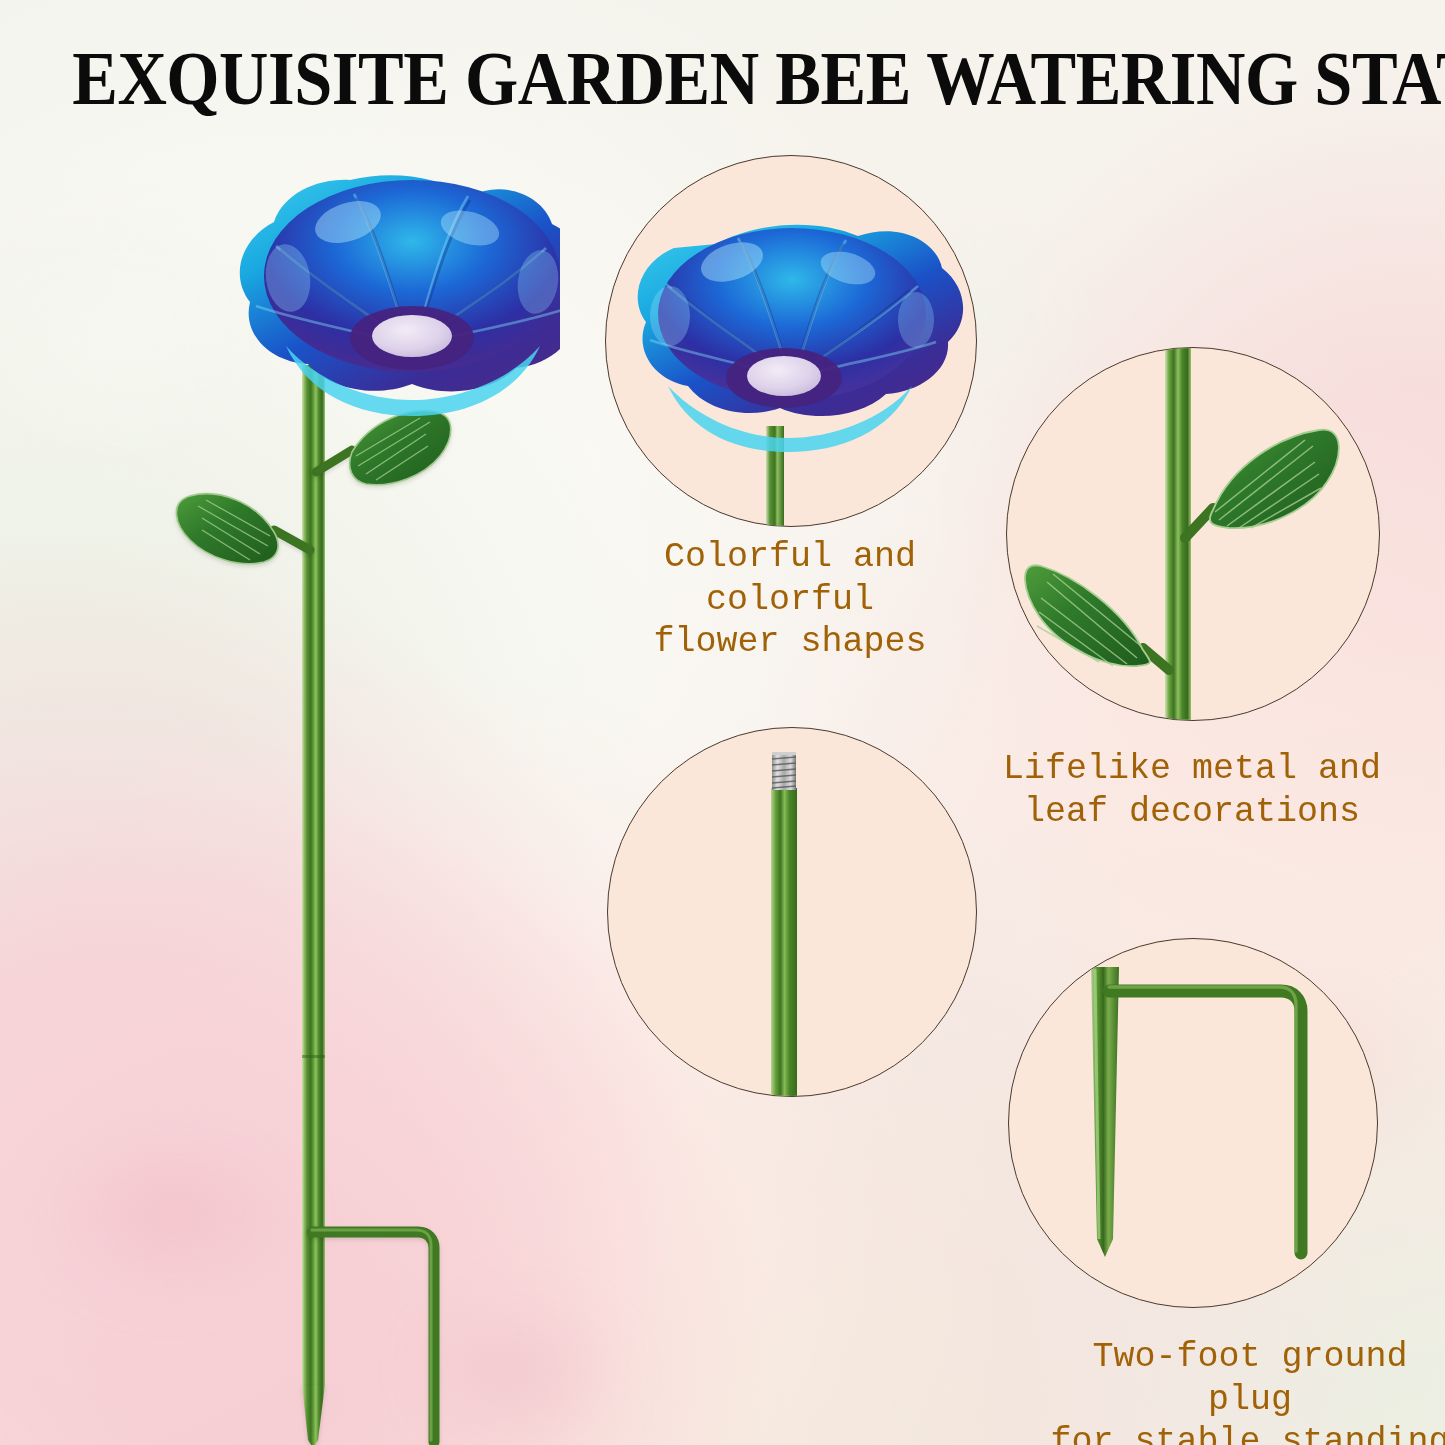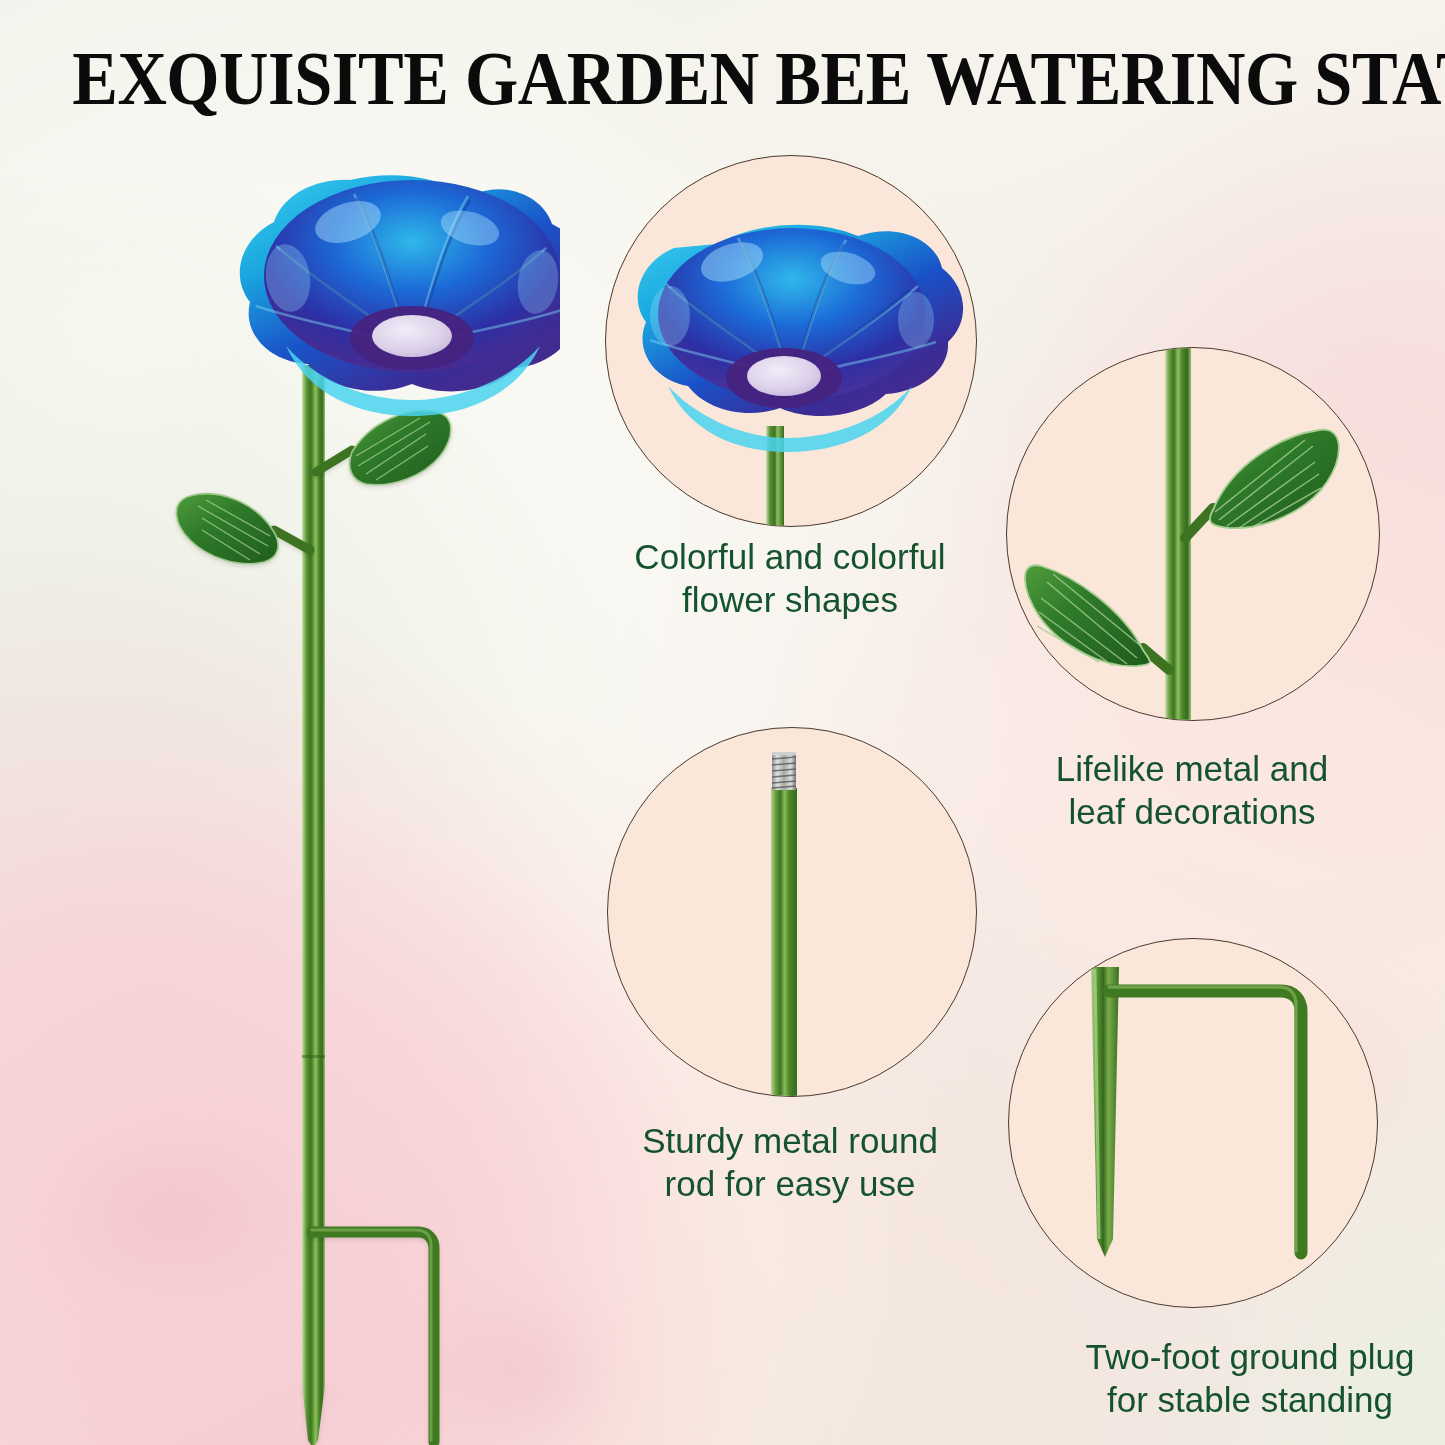--- a/index.html
+++ b/index.html
@@ -51,22 +51,22 @@
     transform-origin:50% 50%;
     white-space:nowrap;
   }
 
   
   .callout{position:absolute;border-radius:50%;
     background:#fbe7da;
     border:1.6px solid #4a3a2e;
     overflow:hidden;}
   .cap{position:absolute;text-align:center;
-    font-family:Liberation Sans, sans-serif;
-    font-size:35px;line-height:1.22;color:#14532d;
+    font-family:Liberation Mono, monospace;
+    font-size:35px;line-height:1.22;color:#a16207;
     white-space:pre-line;}
 
   
   .bowl{position:absolute;}
   .shadow-soft{filter:drop-shadow(0 2px 2px rgba(0,0,0,.13));}
 </style>
 </head>
 <body>
 
 <div id="stage">
@@ -335,22 +335,20 @@
             <path d="M164 37 L188 35"></path>
           <path d="M164 43 L188 41"></path>
             <path d="M164 49 L188 47"></path>
           <path d="M164 55 L188 53"></path>
             <path d="M164 60 L188 58"></path>
         </g>
         <rect x="164" y="24" width="24" height="3" fill="#cfcfcf"></rect>
       </g>
     </svg>
   </div>
-  <div class="cap" style="left:600px;top:1120px;width:380px">Sturdy metal round
-rod for easy use</div>
 
   <div class="callout" style="left:1008px;top:938px;width:368px;height:368px">
     <svg viewBox="0 0 368 368" style="width:100%;height:100%">
       <defs>
         <linearGradient id="c4rod" x1="0" y1="0" x2="1" y2="0">
           <stop offset="0%" stop-color="#b7d295"></stop>
             <stop offset="20%" stop-color="#5d9a33"></stop>
           <stop offset="44%" stop-color="#37691d"></stop>
             <stop offset="62%" stop-color="#79ad4c"></stop>
           <stop offset="100%" stop-color="#3a6f20"></stop>

